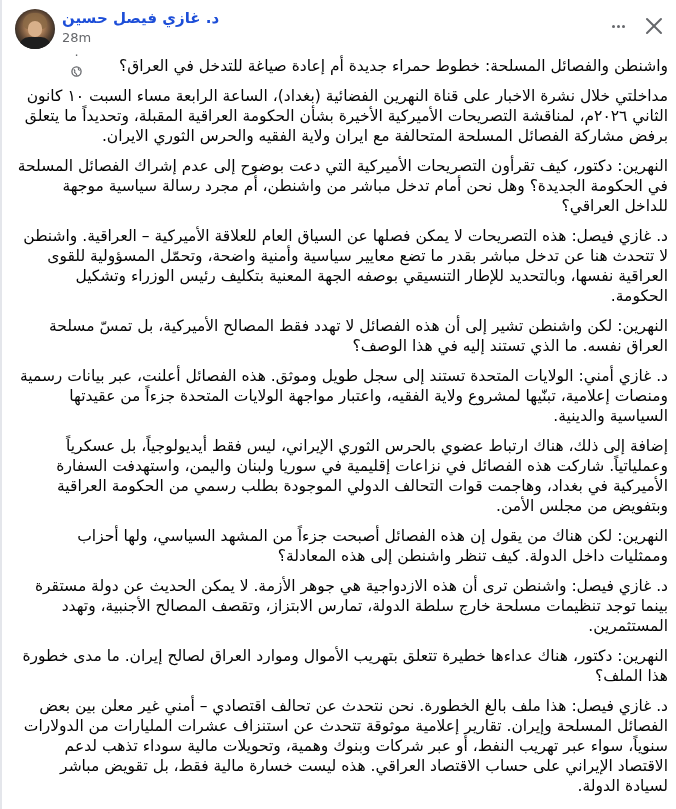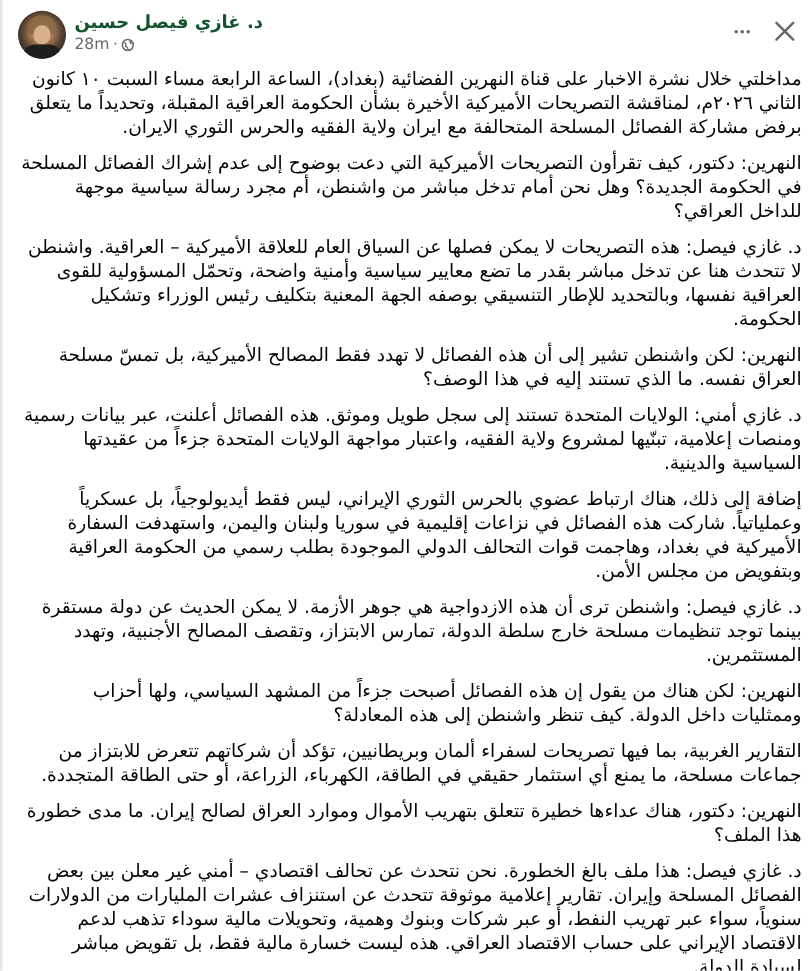--- a/index.html
+++ b/index.html
@@ -60,31 +60,32 @@
       width: 32px; height: 16px;
       border-radius: 10px 10px 0 0;
       background: #1e1e1e;
     }
     .author-name {
       position: absolute;
       left: 60px; top: 9px;
       font-size: 15px;
       font-weight: bold;
       direction: rtl;
-      color: #14532d;
+      color: #1d4ed8;
       white-space: nowrap;
     }
     .meta {
       position: absolute;
       left: 60px; top: 30px;
       font-size: 13px;
       color: #65676b;
       display: flex;
       align-items: center;
       gap: 3px;
+      flex-direction: column;
     }
     .globe-icon {
       display: inline-block;
       width: 11px; height: 11px;
     }
     .more-button {
       position: absolute;
       left: 604px; top: 14px;
       width: 24px; height: 24px;
       display: flex;
@@ -147,27 +148,27 @@
       <span class="dot"></span>
       <span class="dot"></span>
     </div>
     <svg class="close-button" viewBox="0 0 28 28">
       <line x1="7" y1="7" x2="21" y2="21" stroke="#65676b" stroke-width="2" stroke-linecap="round"></line>
       <line x1="21" y1="7" x2="7" y2="21" stroke="#65676b" stroke-width="2" stroke-linecap="round"></line>
     </svg>
   </div>
 
   <div class="content">
+    <p>واشنطن والفصائل المسلحة: خطوط حمراء جديدة أم إعادة صياغة للتدخل في العراق؟</p>
     <p>مداخلتي خلال نشرة الاخبار على قناة النهرين الفضائية (بغداد)، الساعة الرابعة مساء السبت ١٠ كانون الثاني ٢٠٢٦م، لمناقشة التصريحات الأميركية الأخيرة بشأن الحكومة العراقية المقبلة، وتحديداً ما يتعلق برفض مشاركة الفصائل المسلحة المتحالفة مع ايران ولاية الفقيه والحرس الثوري الايران.</p>
     <p>النهرين: دكتور، كيف تقرأون التصريحات الأميركية التي دعت بوضوح إلى عدم إشراك الفصائل المسلحة في الحكومة الجديدة؟ وهل نحن أمام تدخل مباشر من واشنطن، أم مجرد رسالة سياسية موجهة للداخل العراقي؟</p>
     <p>د. غازي فيصل: هذه التصريحات لا يمكن فصلها عن السياق العام للعلاقة الأميركية – العراقية. واشنطن لا تتحدث هنا عن تدخل مباشر بقدر ما تضع معايير سياسية وأمنية واضحة، وتحمّل المسؤولية للقوى العراقية نفسها، وبالتحديد للإطار التنسيقي بوصفه الجهة المعنية بتكليف رئيس الوزراء وتشكيل الحكومة.</p>
     <p>النهرين: لكن واشنطن تشير إلى أن هذه الفصائل لا تهدد فقط المصالح الأميركية، بل تمسّ مسلحة العراق نفسه. ما الذي تستند إليه في هذا الوصف؟</p>
     <p>د. غازي أمني: الولايات المتحدة تستند إلى سجل طويل وموثق. هذه الفصائل أعلنت، عبر بيانات رسمية ومنصات إعلامية، تبنّيها لمشروع ولاية الفقيه، واعتبار مواجهة الولايات المتحدة جزءاً من عقيدتها السياسية والدينية.</p>
     <p>إضافة إلى ذلك، هناك ارتباط عضوي بالحرس الثوري الإيراني، ليس فقط أيديولوجياً، بل عسكرياً وعملياتياً. شاركت هذه الفصائل في نزاعات إقليمية في سوريا ولبنان واليمن، واستهدفت السفارة الأميركية في بغداد، وهاجمت قوات التحالف الدولي الموجودة بطلب رسمي من الحكومة العراقية وبتفويض من مجلس الأمن.</p>
+    <p>النهرين: لكن هناك من يقول إن هذه الفصائل أصبحت جزءاً من المشهد السياسي، ولها أحزاب وممثليات داخل الدولة. كيف تنظر واشنطن إلى هذه المعادلة؟</p>
     <p>د. غازي فيصل: واشنطن ترى أن هذه الازدواجية هي جوهر الأزمة. لا يمكن الحديث عن دولة مستقرة بينما توجد تنظيمات مسلحة خارج سلطة الدولة، تمارس الابتزاز، وتقصف المصالح الأجنبية، وتهدد المستثمرين.</p>
-    <p>النهرين: لكن هناك من يقول إن هذه الفصائل أصبحت جزءاً من المشهد السياسي، ولها أحزاب وممثليات داخل الدولة. كيف تنظر واشنطن إلى هذه المعادلة؟</p>
-    <p>التقارير الغربية، بما فيها تصريحات لسفراء ألمان وبريطانيين، تؤكد أن شركاتهم تتعرض للابتزاز من جماعات مسلحة، ما يمنع أي استثمار حقيقي في الطاقة، الكهرباء، الزراعة، أو حتى الطاقة المتجددة.</p>
     <p>النهرين: دكتور، هناك عداءها خطيرة تتعلق بتهريب الأموال وموارد العراق لصالح إيران. ما مدى خطورة هذا الملف؟</p>
     <p class="tight">د. غازي فيصل: هذا ملف بالغ الخطورة. نحن نتحدث عن تحالف اقتصادي – أمني غير معلن بين بعض الفصائل المسلحة وإيران. تقارير إعلامية موثوقة تتحدث عن استنزاف عشرات المليارات من الدولارات سنوياً، سواء عبر تهريب النفط، أو عبر شركات وبنوك وهمية، وتحويلات مالية سوداء تذهب لدعم الاقتصاد الإيراني على حساب الاقتصاد العراقي. هذه ليست خسارة مالية فقط، بل تقويض مباشر لسيادة الدولة.</p>
 
   </div>
 
 </div>
 
 </body></html>

